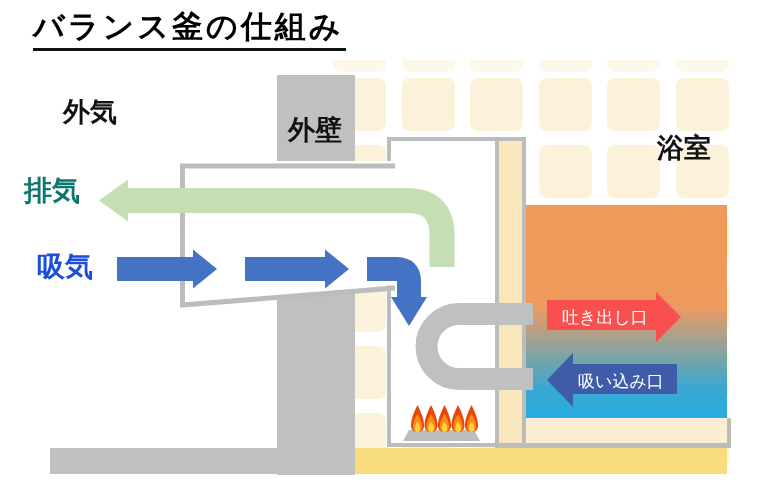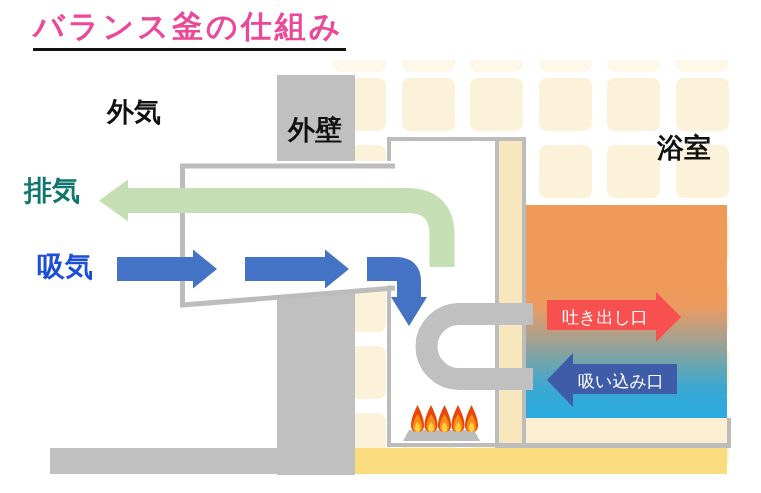--- a/index.html
+++ b/index.html
@@ -33,24 +33,24 @@
     background:linear-gradient(180deg,#EF9A58 0%,#EF9A58 38%,#EC9B62 48%,#ABA08D 62%,#6FA5AD 74%,#3AA8D2 86%,#29ABE2 100%);}
   .bath-floor{left:355px;top:448px;width:372px;height:26px;background:#F9DC7E;}
   
   .pipe-svg{left:400px;top:295px;width:145px;height:105px;}
   .burner-svg{left:398px;top:400px;width:90px;height:45px;}
   .exhaust-svg{left:85px;top:165px;width:380px;height:115px;}
   .intake-svg{left:108px;top:243px;width:335px;height:92px;}
   .tubarrow-svg{left:540px;top:280px;width:150px;height:135px;}
   .tubarrow-svg text{font-family:"Liberation Sans","DejaVu Sans",sans-serif;font-size:17px;}
   
-  .title{left:33px;top:8px;font-size:31px;font-weight:bold;color:#ec4899;
+  .title{left:33px;top:8px;font-size:31px;font-weight:bold;color:#000000;
     letter-spacing:3px;border-bottom:3px solid #111;padding:0 3px 3px 0;line-height:1.2;}
   .side-label{font-size:27px;font-weight:bold;color:#111;line-height:1.1;}
-  .lbl-outside{left:63px;top:98px;margin-left:44px;}
+  .lbl-outside{left:63px;top:98px;}
   .lbl-wall{left:288px;top:116px;}
   .lbl-bath{left:657px;top:96px;margin-top:38px;}
   .lbl-exhaust{left:24px;top:176px;color:#0f766e;font-size:28px;}
   .lbl-intake{left:37px;top:252px;color:#1d4ed8;font-size:28px;}
 </style>
 </head>
 <body>
 
 <div class="stage">
 

